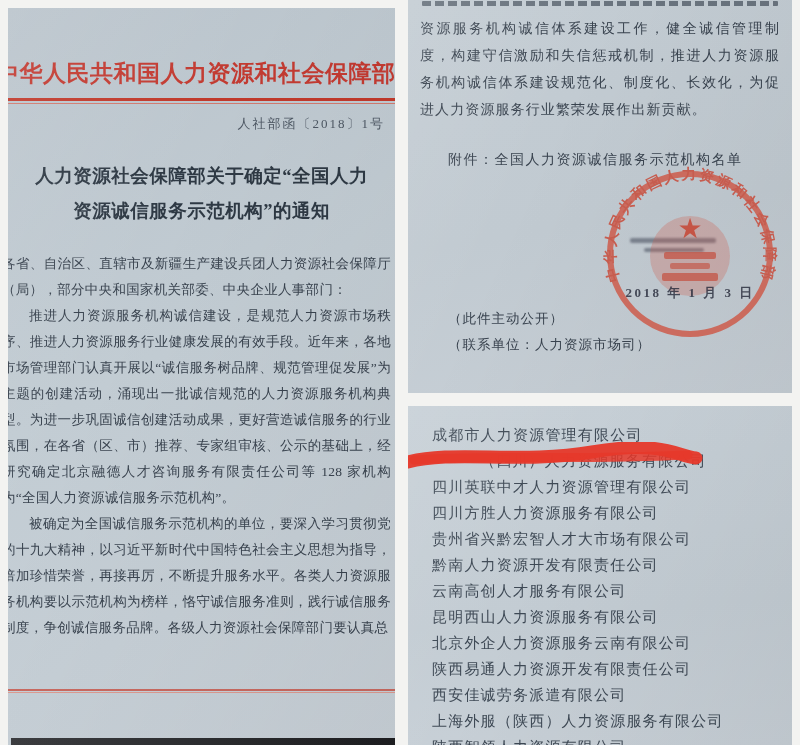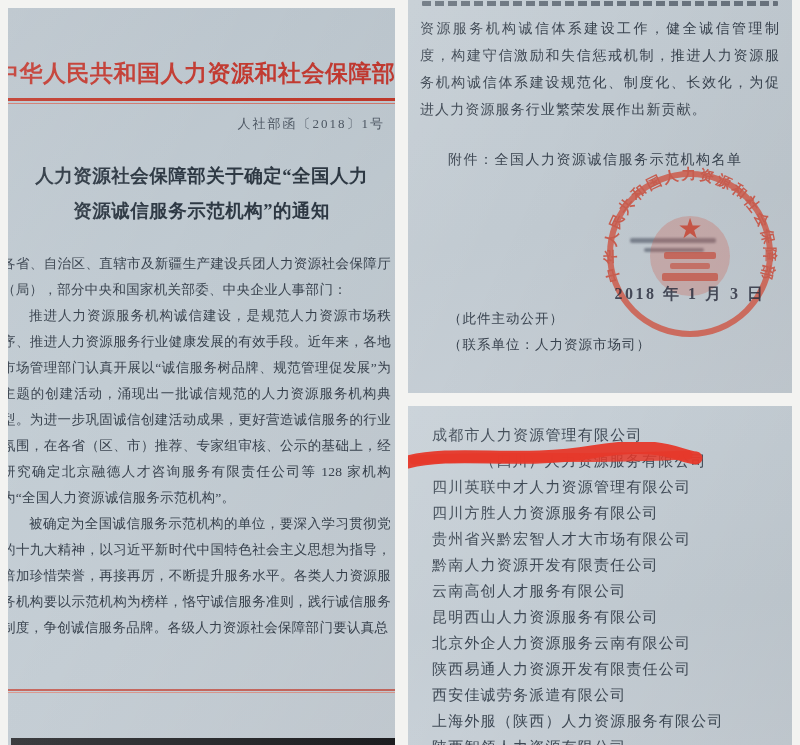--- a/index.html
+++ b/index.html
@@ -30,21 +30,21 @@
   .rt-clip{margin:1px 14px 0 14px;height:5px;opacity:.7;border-radius:1px;
     background:repeating-linear-gradient(90deg,#434e5a 0 9px,transparent 9px 13px);}
   .rt-para{margin:9px 12px 0 12px;font-size:14px;line-height:27px;text-align:justify;
     letter-spacing:1.1px;color:#39434f;}
   .rt-attach{margin:28px 0 0 40px;font-size:14px;letter-spacing:1.5px;color:#39434f;}
   .rt-seal{position:absolute;left:194px;top:166px;width:176px;height:176px;z-index:2;opacity:.93;}
   .rt-smudge{position:absolute;background:rgba(52,58,76,.5);filter:blur(1px);z-index:1;border-radius:2px;}
   .sm1{left:222px;top:238px;width:86px;height:5px;}
   .sm2{left:236px;top:248px;width:60px;height:4px;}
   .rt-date{position:absolute;left:194px;top:284px;width:176px;text-align:center;z-index:3;
-    font-size:16px;font-weight:bold;letter-spacing:2.5px;color:rgba(40,44,60,.82);}
+    font-size:13px;font-weight:bold;letter-spacing:2.5px;color:rgba(40,44,60,.82);}
   .rt-note{position:absolute;left:40px;font-size:13.5px;letter-spacing:1px;color:#39434f;}
   .n1{top:310px;} .n2{top:336px;}
   
   .right-bottom{left:408px;top:406px;width:384px;height:339px;
     background:linear-gradient(175deg,#c6cfd6 0%,#c3ccd3 60%,#c8d0d7 100%);}
   .company-list{margin:16px 0 0 24px;}
   .company{height:26px;line-height:26px;font-size:15px;letter-spacing:1.2px;
     color:#3e4955;white-space:nowrap;}
   .company.redacted{margin-left:48px;}
   .marker-svg{position:absolute;left:-6px;top:36px;width:302px;height:32px;z-index:5;}

